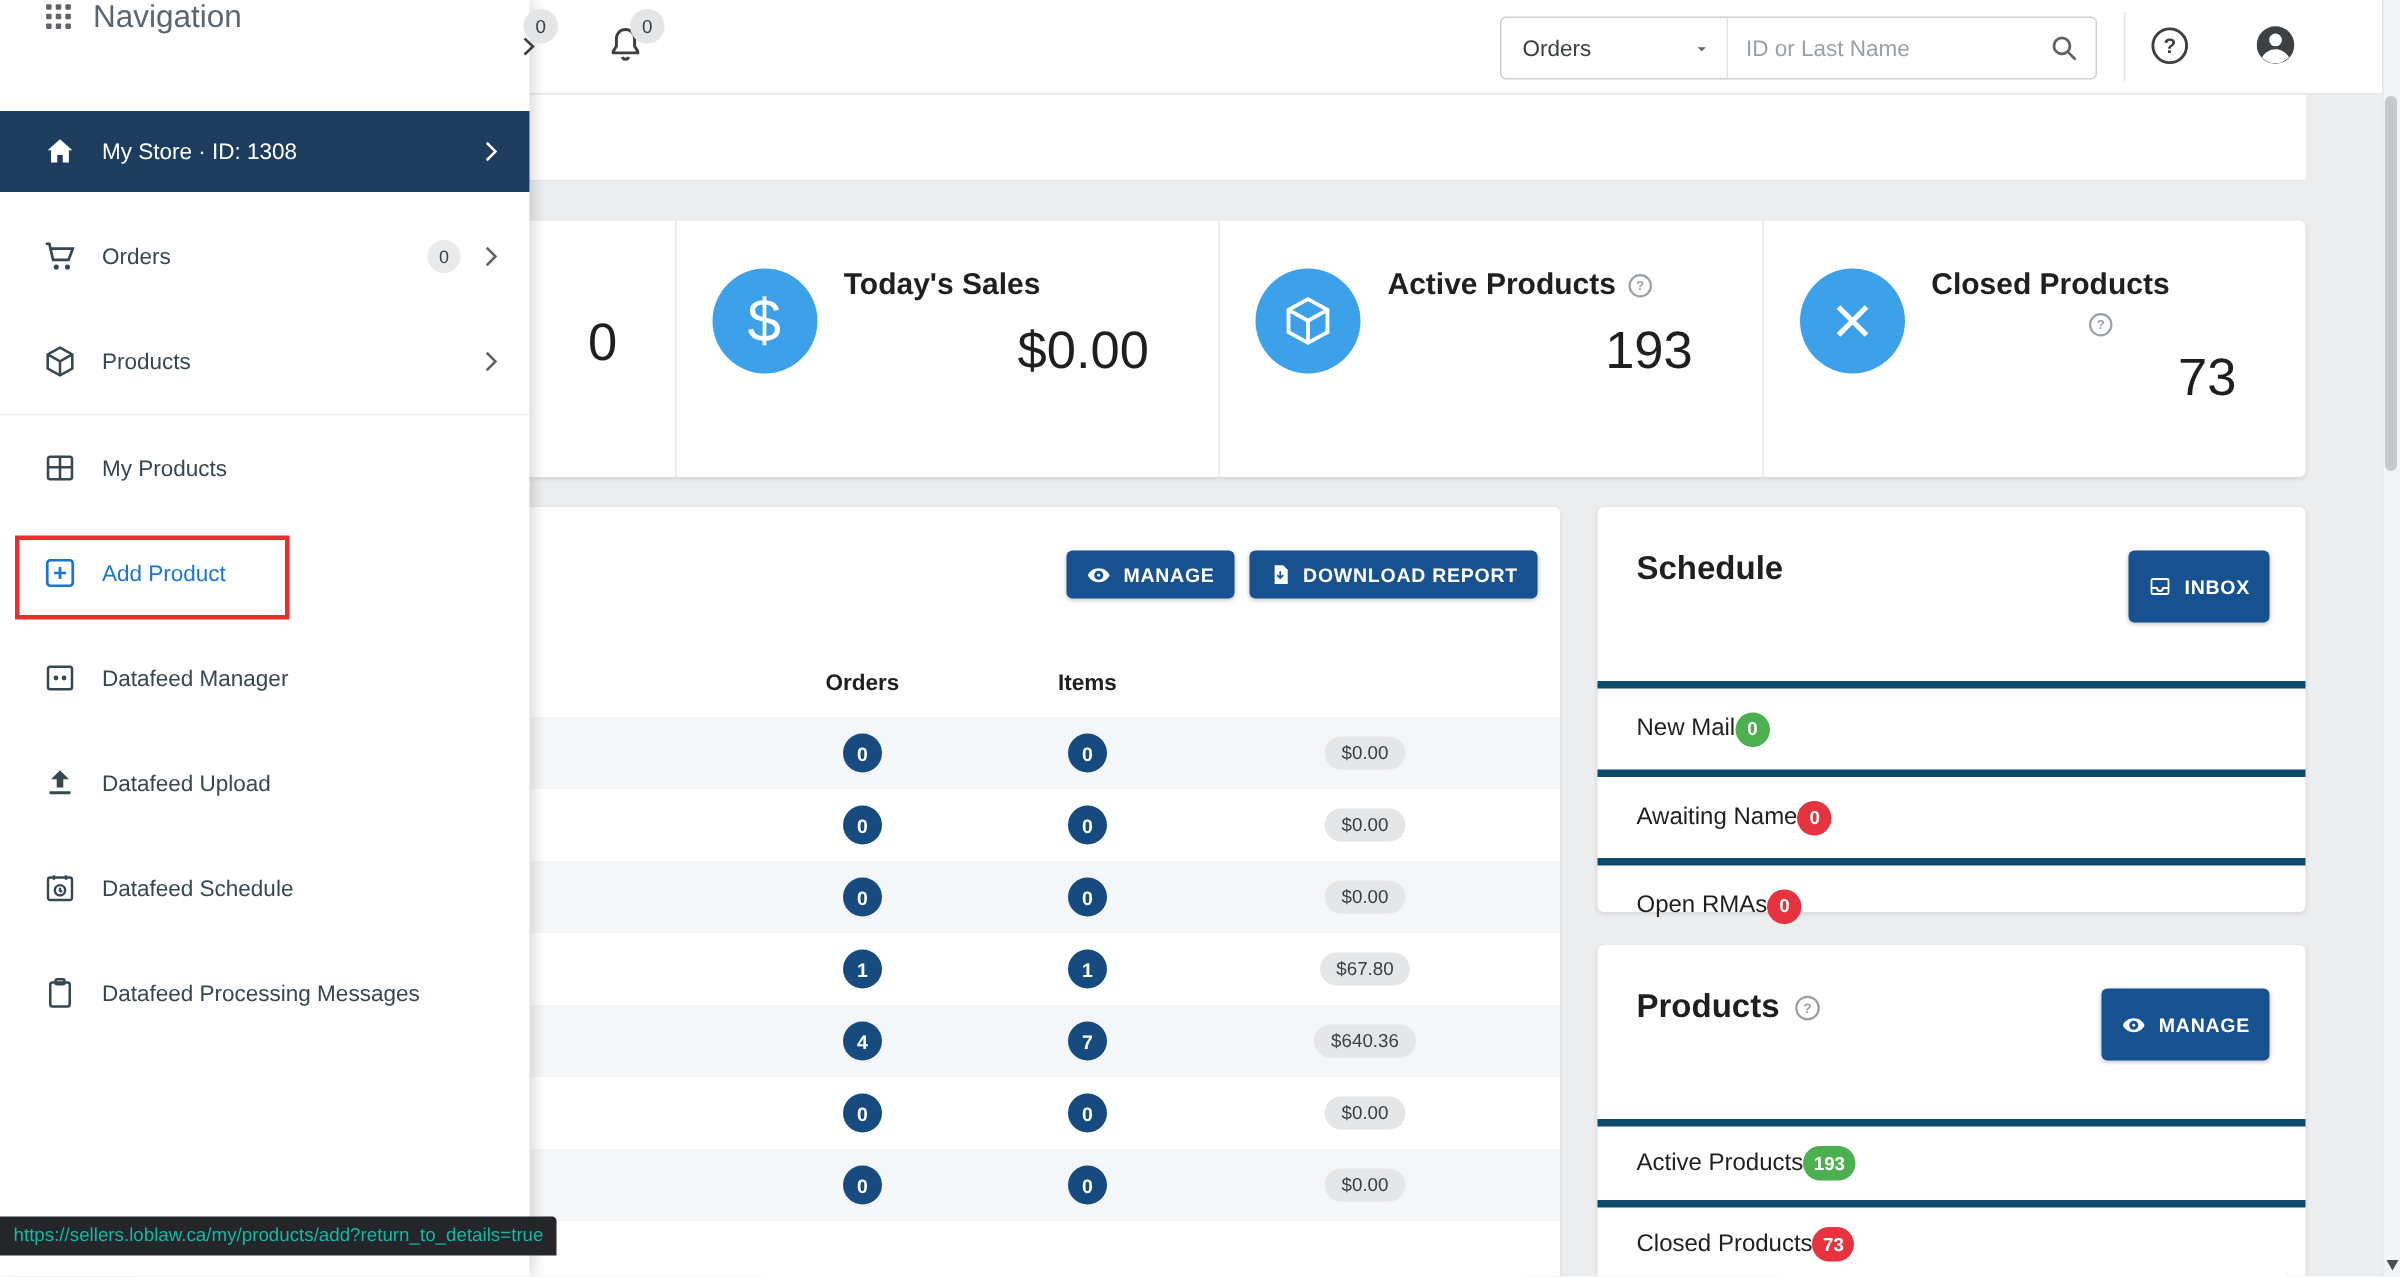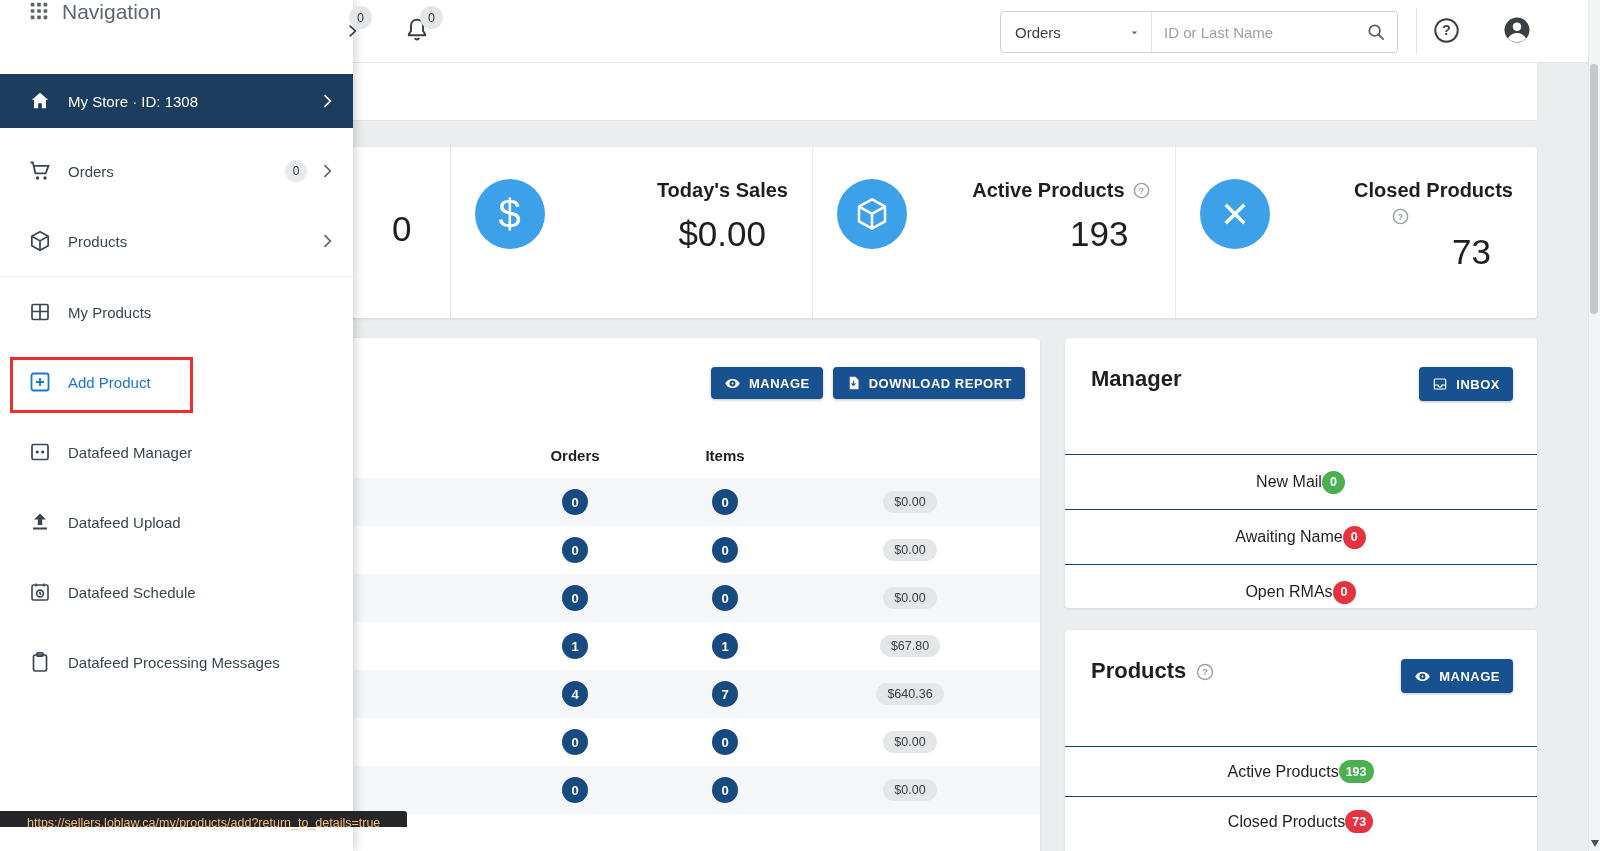--- a/index.html
+++ b/index.html
@@ -34,21 +34,21 @@
 
   
   .stats{position:absolute;left:88px;top:147px;width:1449px;height:171px;background:#fff;
          border-radius:4px;box-shadow:0 1px 3px rgba(0,0,0,.1);display:flex;z-index:1}
   .stat-card{flex:1;display:flex;gap:18px;padding:26px 24px;border-right:1px solid #e6e8ea;min-width:0}
   .stat-card:last-child{border-right:0}
   .stat-icon{width:70px;height:70px;border-radius:50%;background:#3da1ea;display:flex;
              align-items:center;justify-content:center;flex:0 0 70px;margin-top:6px}
   .stat-glyph{color:#fff;font-size:40px}
   .stat-text{flex:1;min-width:0}
-  .stat-title-row{display:flex;align-items:center;justify-content:flex-end;gap:7px;
+  .stat-title-row{display:flex;align-items:center;justify-content:flex-start;gap:7px;
                   font-size:20px;font-weight:bold;margin-top:6px;text-align:center}
   .help-line{display:flex;justify-content:center;margin-top:5px}
   .stat-value{text-align:right;padding-right:22px;font-size:35px;margin-top:12px;color:#1f1f1f}
   .stat-value.tight{margin-top:6px}
   .stat-partial .stat-value{width:100%;margin-top:36px;padding-right:14px}
 
   
   .sales-panel{position:absolute;left:88px;top:338px;width:952px;height:522px;background:#fff;
                border-radius:4px;box-shadow:0 1px 3px rgba(0,0,0,.1);z-index:1}
   .panel-actions{position:absolute;top:29px;right:15px;display:flex;gap:10px}
@@ -69,23 +69,23 @@
              font-weight:bold;display:flex;align-items:center;justify-content:center}
   .gross-pill{background:#e4e6e8;color:#3c4043;font-size:12.5px;padding:4px 11px;border-radius:12px}
 
   
   .side-card{position:absolute;left:1065px;width:472px;background:#fff;border-radius:4px;
              box-shadow:0 1px 3px rgba(0,0,0,.1);z-index:1}
   .messages-card{top:338px;height:270px}
   .products-card{top:630px;height:230px}
   .card-head{position:relative;height:88px;padding:28px 24px 0 26px;display:flex;align-items:flex-start;gap:9px}
   .card-title{font-size:22px;font-weight:bold}
-  .card-btn{position:absolute;right:24px;top:29px;height:34px}
-  .card-row{height:54px;display:flex;align-items:center;justify-content:center;
-            padding:0 27px 0 26px;border-top:1px solid #0c4a6e}
+  .card-btn{position:absolute;right:24px;top:29px;height:48px}
+  .card-row{height:54px;display:flex;align-items:center;justify-content:flex-start;
+            padding:0 27px 0 26px;border-top:5px solid #0c4a6e}
   .products-card .card-row{height:49px}
   .row-label{font-size:16px}
   .count-badge{min-width:23px;height:23px;border-radius:12px;padding:0 7px;display:flex;
                align-items:center;justify-content:center;color:#fff;font-size:12.5px;font-weight:bold;box-sizing:border-box}
   .count-badge.green{background:#4caf50}
   .count-badge.red{background:#e53440}
 
   
   .drawer{position:absolute;left:0;top:0;width:353px;height:851px;background:#fff;z-index:10;
           box-shadow:3px 0 9px rgba(0,0,0,.16)}
@@ -109,22 +109,22 @@
   
   .scrollbar{position:absolute;right:0;top:0;width:11px;height:851px;background:#f3f4f5;
              border-left:1px solid #e4e5e7;z-index:25}
   .scroll-thumb{position:absolute;left:1px;top:64px;width:8px;height:250px;background:#c5c8cc;border-radius:4px}
   .scroll-arrow{position:absolute;left:0;bottom:2px;width:11px;height:12px;display:flex;
                 align-items:center;justify-content:center;cursor:pointer}
   .scroll-arrow::after{content:"";border-left:4.5px solid transparent;border-right:4.5px solid transparent;
                        border-top:7px solid #4a4d52}
 
   
-  .status-bubble{position:absolute;left:0;top:811px;height:16px;background:#24262a;color:#fdba74;
-                 font-size:12.5px;line-height:24px;padding:0 27px;z-index:40;border-top-right-radius:3px}
+  .status-bubble{position:absolute;left:0;top:811px;height:26px;background:#24262a;color:#14b8a6;
+                 font-size:12.5px;line-height:24px;padding:0 9px;z-index:40;border-top-right-radius:3px}
 </style>
 </head>
 <body>
 
 <div class="page">
 
   <header class="appbar">
     <div class="bell-wrap">
       <svg width="28" height="28" viewBox="0 0 24 24" fill="none" stroke="#3c4043" stroke-width="1.7">
         <path d="M12 3.2c-3.1 0-5.2 2.3-5.2 5.4v4.2L5 15.6v.9h14v-.9l-1.8-2.8V8.6c0-3.1-2.1-5.4-5.2-5.4Z"></path>
@@ -332,21 +332,21 @@
           </div>
         <div class="cell c-gross">
             <span class="gross-pill">$0.00</span>
           </div>
       </div>
     </div>
   </section>
 
   <section class="side-card messages-card">
     <div class="card-head">
-      <span class="card-title">Manager</span>
+      <span class="card-title">Schedule</span>
       <button class="btn card-btn">
         <svg width="16" height="16" viewBox="0 0 24 24" fill="none" stroke="#fff" stroke-width="1.8">
           <rect x="3.5" y="4.5" width="17" height="15" rx="1.5"></rect>
             <path d="M3.5 13.5H9a3 3 0 0 0 6 0h5.5"></path>
         </svg>
         <span>INBOX</span>
       </button>
     </div>
     <div class="card-row">
       <span class="row-label">New Mail</span>

